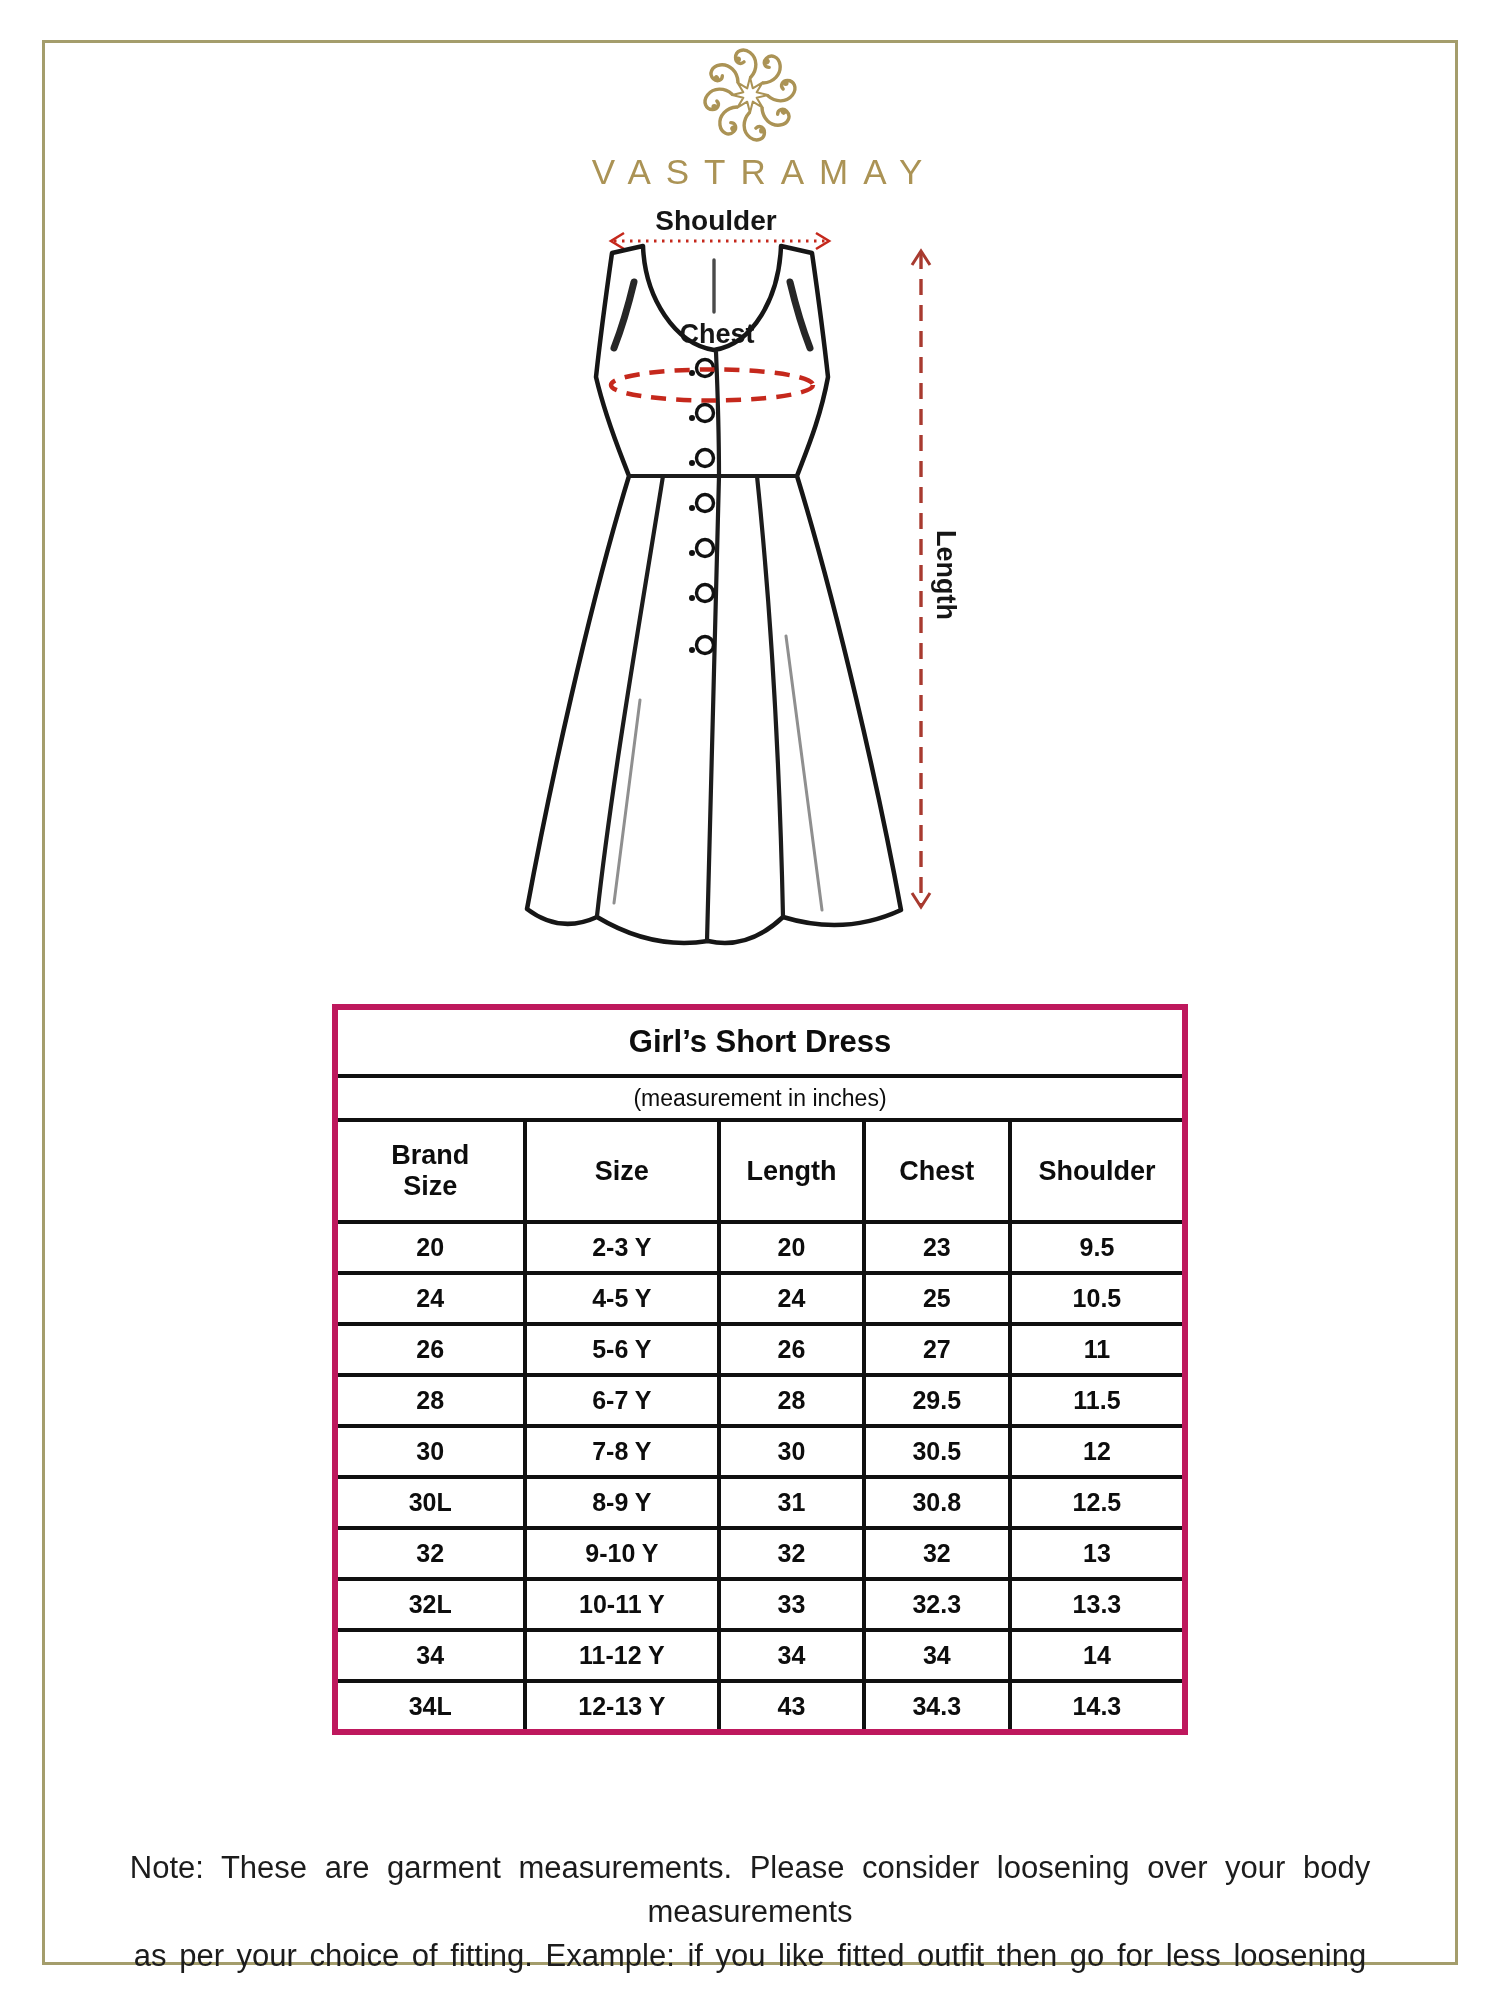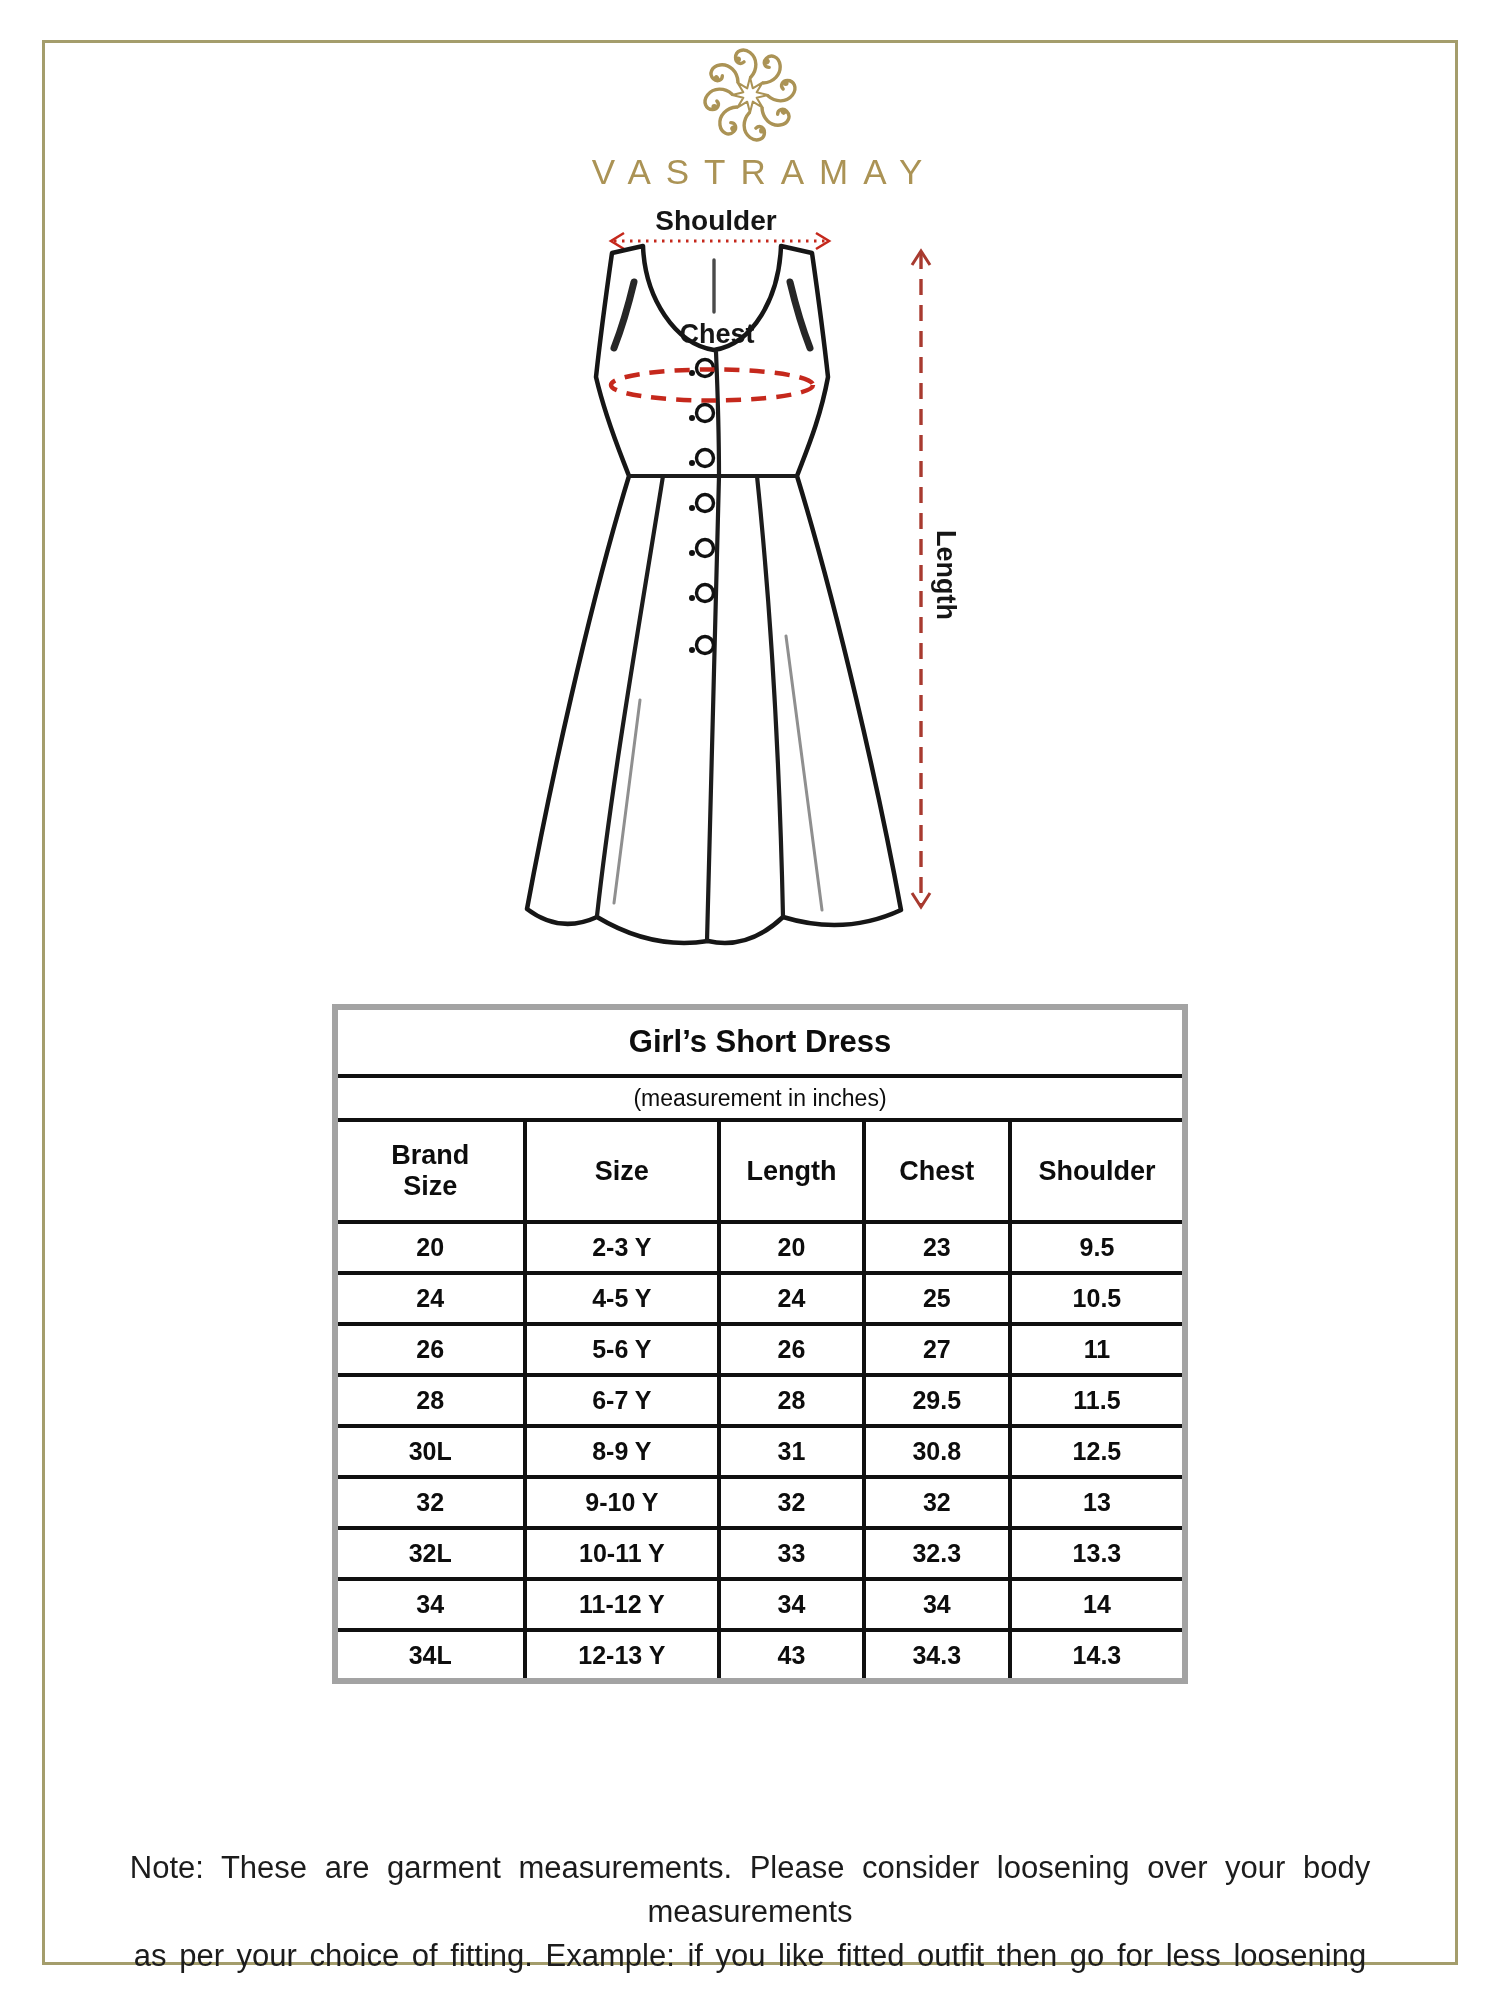--- a/index.html
+++ b/index.html
@@ -18,21 +18,21 @@
     margin-top:6px; color:#ab9355; font-size:35px; font-weight:400;
     letter-spacing:15px; padding-left:29px; 
   }
   
   .dress-svg { position:absolute; left:380px; top:200px; width:600px; height:770px; }
   .dress-svg text { font-family:"Liberation Sans", sans-serif; font-weight:bold; fill:#161616; }
   
   .table-wrap { position:absolute; left:332px; top:1004px; width:856px; }
   table.size-table {
     width:100%; border-collapse:collapse; table-layout:fixed;
-    border:6px solid #a3a3a3; background:#ffffff;
+    border:6px solid #be185d; background:#ffffff;
   }
   table.size-table th, table.size-table td {
     border:4px solid #101010; text-align:center; vertical-align:middle;
     color:#0d0d0d; padding:0;
   }
   .t-title th { border-bottom-width:5px; height:64px; font-size:31px; font-weight:bold; }
   .t-sub  th { border-bottom-width:6px; height:40px; font-size:23px; font-weight:normal; }
   .t-head th { height:98px; font-size:27px; font-weight:bold; border-bottom-width:5px; }
   .t-head th .wrapcap { display:block; max-width:96px; margin:0 auto; line-height:1.15; }
   tbody tr { height:51px; }
@@ -200,20 +200,27 @@
             <td>11</td>
           </tr>
           <tr>
             <td>28</td>
             <td>6-7 Y</td>
             <td>28</td>
             <td>29.5</td>
             <td>11.5</td>
           </tr>
           <tr>
+            <td>30</td>
+            <td>7-8 Y</td>
+            <td>30</td>
+            <td>30.5</td>
+            <td>12</td>
+          </tr>
+          <tr>
             <td>30L</td>
             <td>8-9 Y</td>
             <td>31</td>
             <td>30.8</td>
             <td>12.5</td>
           </tr>
           <tr>
             <td>32</td>
             <td>9-10 Y</td>
             <td>32</td>

